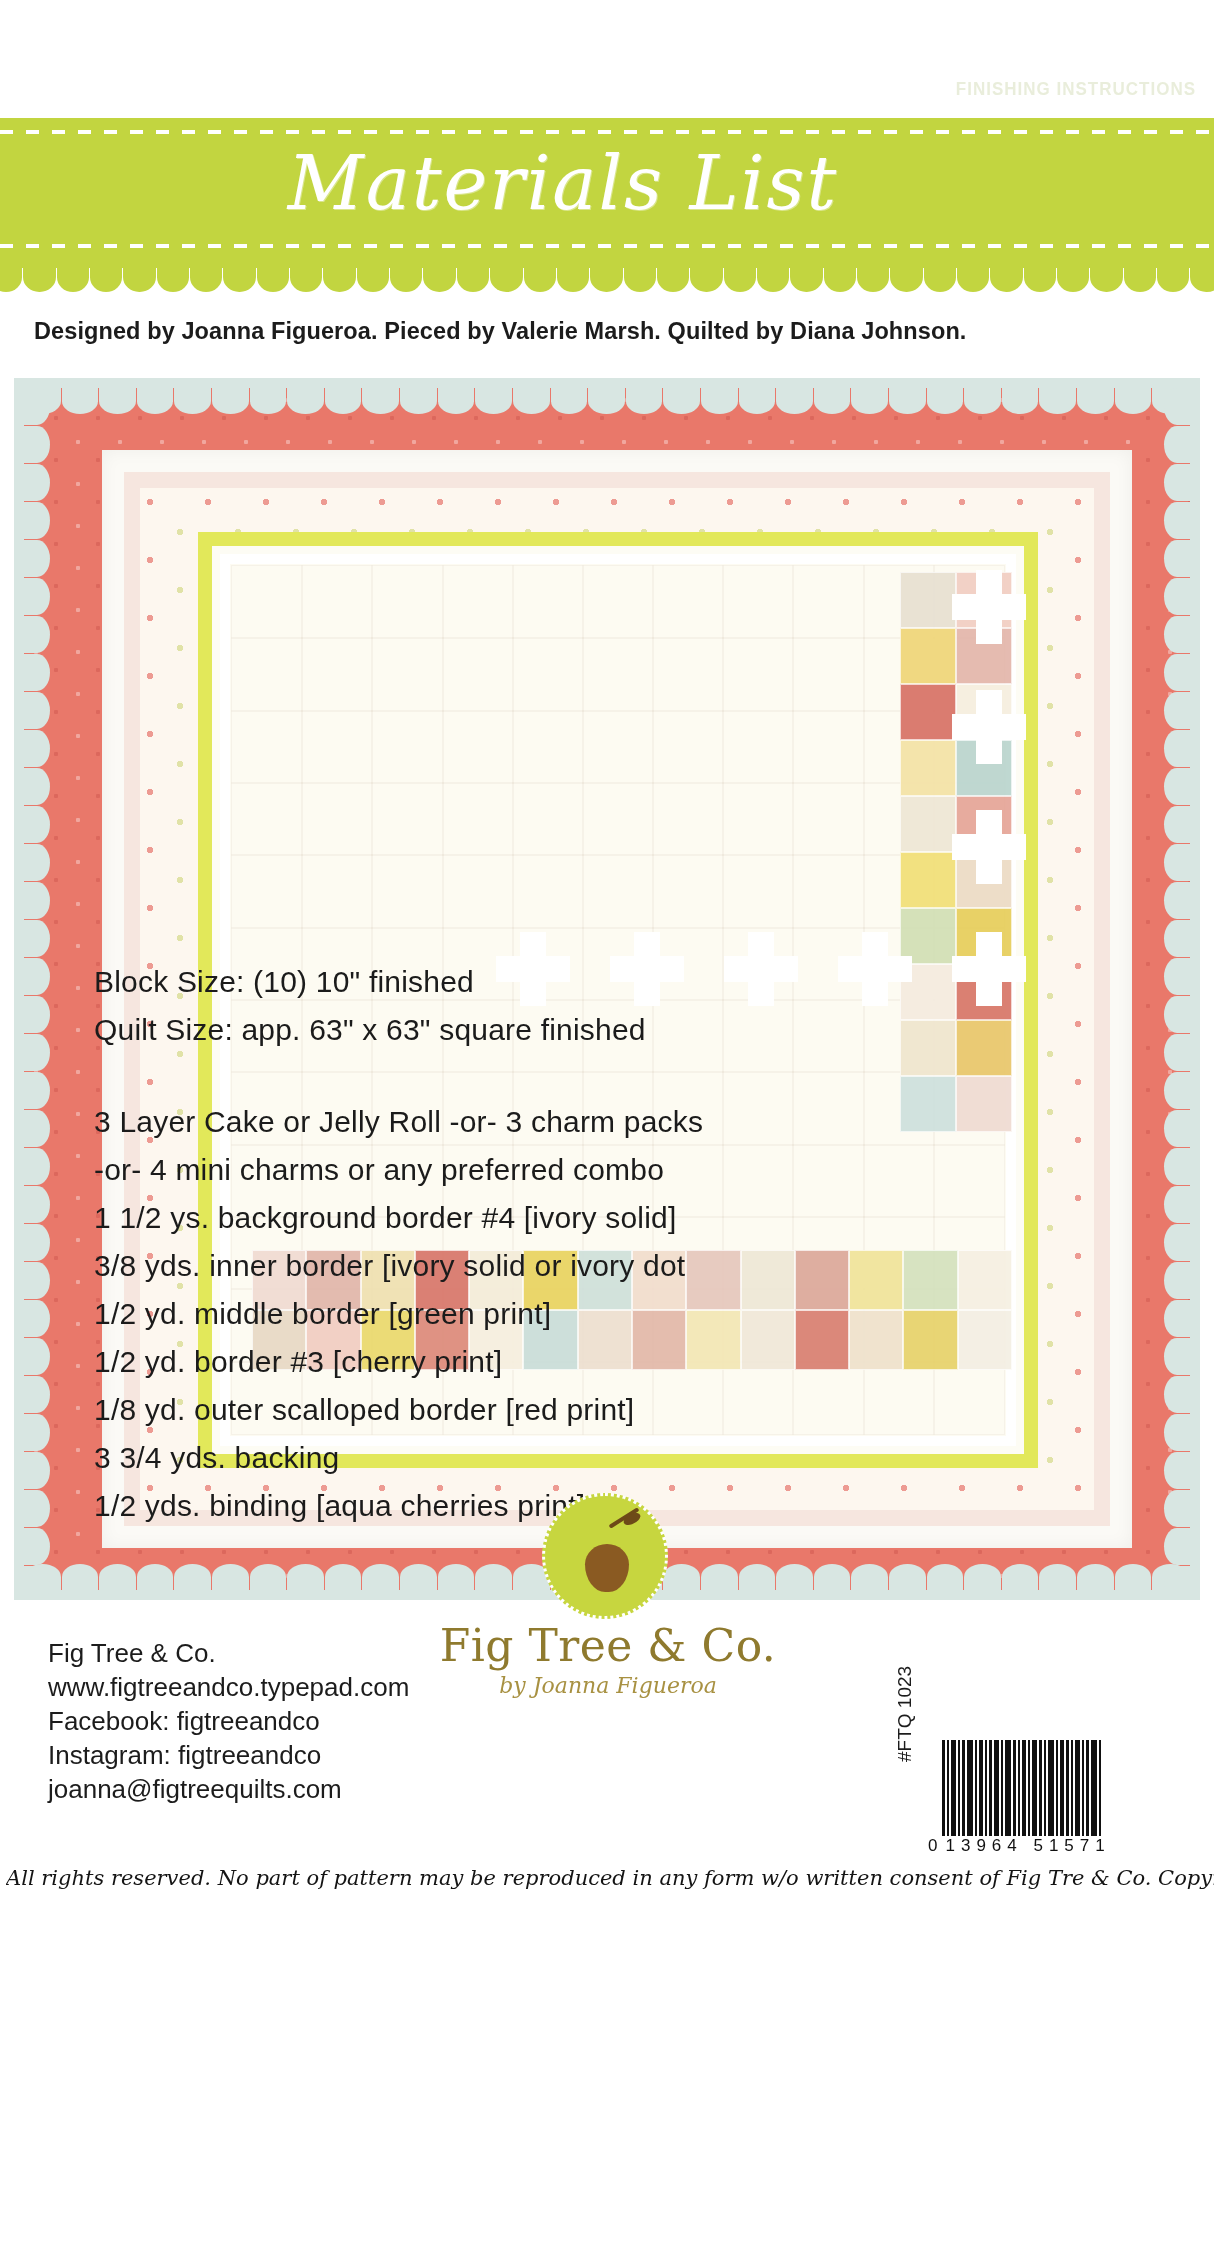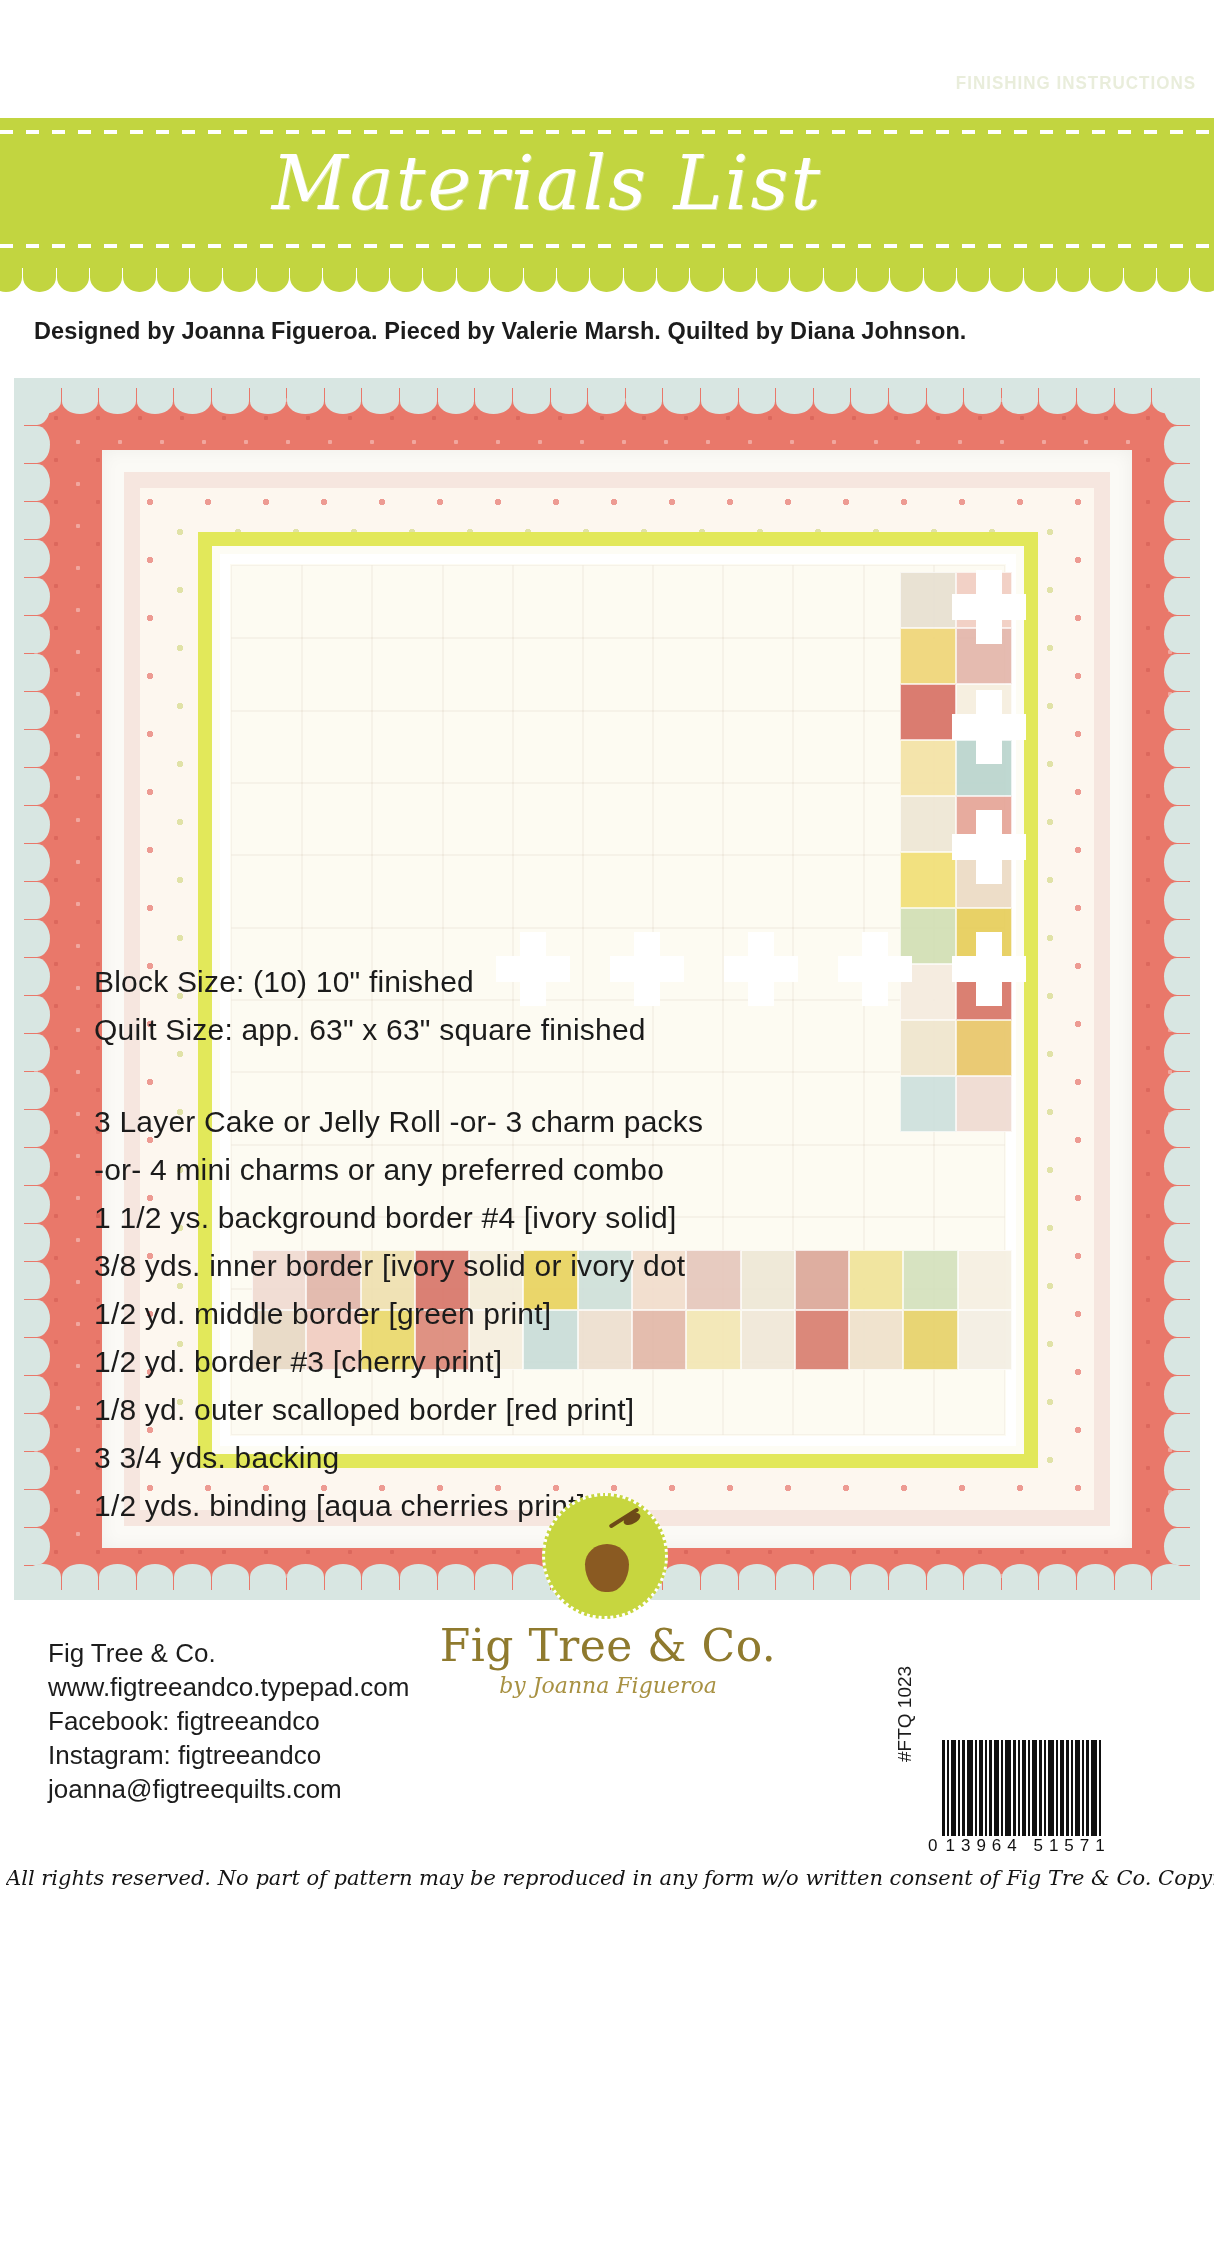--- a/index.html
+++ b/index.html
@@ -30,21 +30,21 @@
     top: 0;
     width: 1214px;
     height: 1935px;
     background: #ffffff;
   }
 
   
   .ghost-top {
     position: absolute;
     right: 18px;
-    top: 74px;
+    top: 80px;
     font-size: 17px;
     font-weight: bold;
     letter-spacing: 1px;
     color: #e2e8cf;
     opacity: 0.75;
     transform: scaleY(1.05);
   }
 
   
   .banner {
@@ -62,21 +62,21 @@
     width: 1214px;
     height: 4px;
     background-image: repeating-linear-gradient(to right,
       #ffffff 0px, #ffffff 13px, rgba(255,255,255,0) 13px, rgba(255,255,255,0) 26px);
   }
   .banner-dashes.lower {
     top: 126px;
   }
   .banner-title {
     position: absolute;
-    left: 0;
+    left: 16px;
     top: 22px;
     width: 1094px;
     text-align: center;
     font-family: "DejaVu Serif", serif;
     font-style: italic;
     font-size: 74px;
     color: #ffffff;
     letter-spacing: 2px;
     text-shadow: 1px 1px 0 rgba(255,255,255,0.4);
   }

